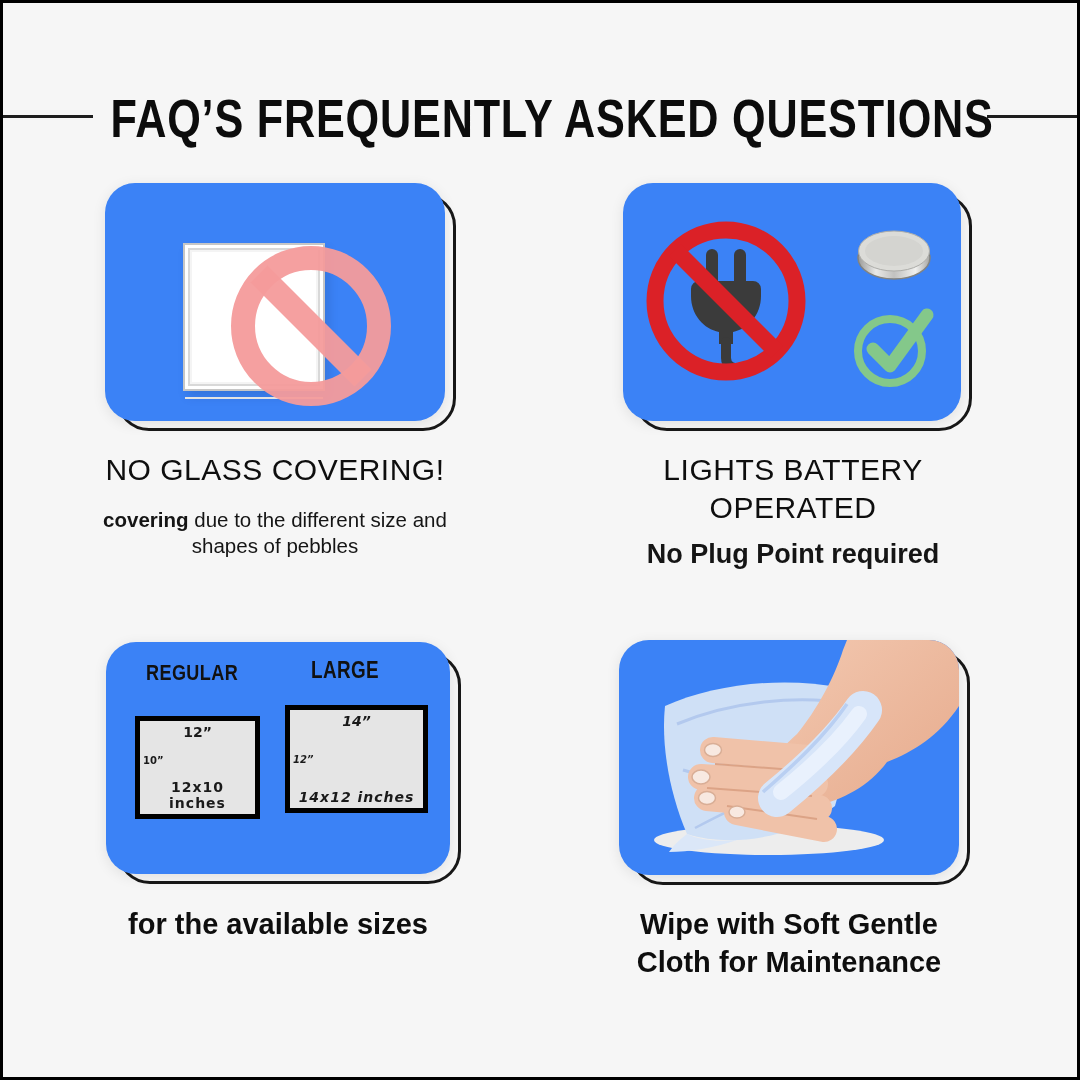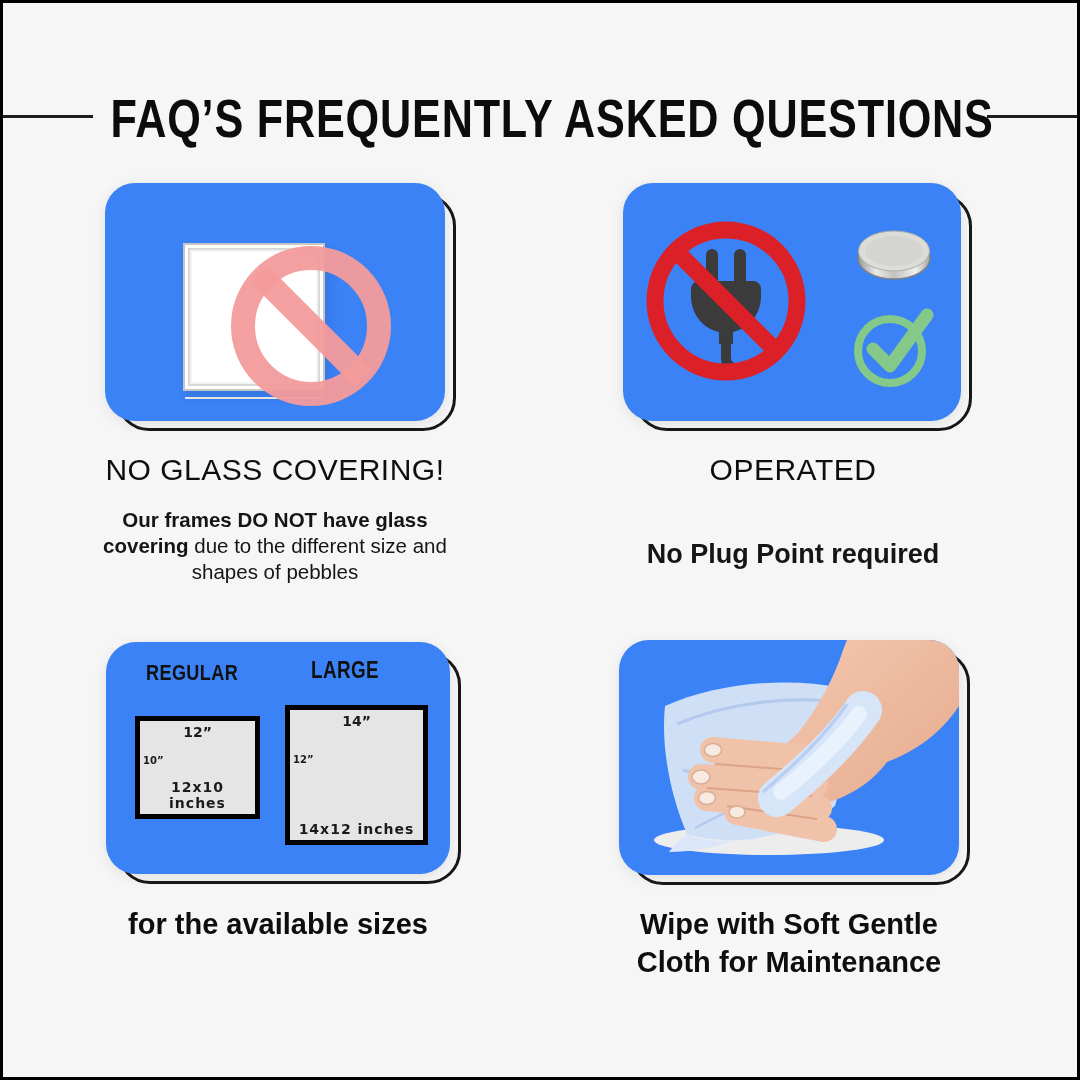--- a/index.html
+++ b/index.html
@@ -63,21 +63,21 @@
     position:absolute; font-weight:700; font-size:22px; letter-spacing:0.5px;
     transform:scaleX(0.82); transform-origin:left center; color:#111;
   }
   #lbl-regular { left:40px; top:18px; }
   #lbl-large   { left:205px; top:15px; font-size:23px; }
   .size-rect {
     position:absolute; background:#e5e5e5; border:5px solid #000;
     font-family:"DejaVu Sans", sans-serif; font-weight:700; color:#1a1a1a;
   }
   #rect-regular { left:29px;  top:74px; width:125px; height:103px; }
-  #rect-large   { left:179px; top:63px; width:143px; height:140px; }
+  #rect-large   { left:179px; top:63px; width:143px; height:108px;font-style:italic; }
   .dim-top   { position:absolute; top:3px; left:0; right:0; text-align:center; font-size:14px; }
   .dim-left  { position:absolute; left:3px; font-size:10px; }
   #rect-regular .dim-left { top:34px; }
   #rect-large   .dim-left { top:44px; }
   .size-label { position:absolute; bottom:3px; left:0; right:0; text-align:center;
                 font-size:14px; letter-spacing:1px; }
 
   
   .clean-svg { position:absolute; left:0; top:0; width:340px; height:235px; }
 
@@ -206,26 +206,26 @@
     </g>
 
     <path d="M158,158 C 190,132 222,102 244,70" stroke="#d7e5f9" stroke-width="38" fill="none" stroke-linecap="round"></path>
     <path d="M162,152 C 192,128 220,102 240,74" stroke="#e9f1fd" stroke-width="16" fill="none" stroke-linecap="round"></path>
     <path d="M144,152 C 176,124 206,96 228,64" stroke="#b9cff2" stroke-width="3.5" fill="none"></path>
   </svg>
 </div>
 
 <div class="card-heading" id="heading-noglass">NO GLASS COVERING!</div>
 <div class="card-para" id="para-noglass">
-  <div><b>Our frames DO NOT have glass</b></div>
   <div><b>covering</b><span> due to the different size and</span></div>
   <div>shapes of pebbles</div>
 </div>
 
 <div class="card-heading" id="heading-battery">
+  <div>LIGHTS BATTERY</div>
   <div>OPERATED</div>
 </div>
 <div class="card-para" id="sub-battery">No Plug Point required</div>
 
 <div class="caption" id="caption-size">
   <div>for the available sizes</div>
 </div>
 
 <div class="caption" id="caption-clean">
   <div>Wipe with Soft Gentle</div>

